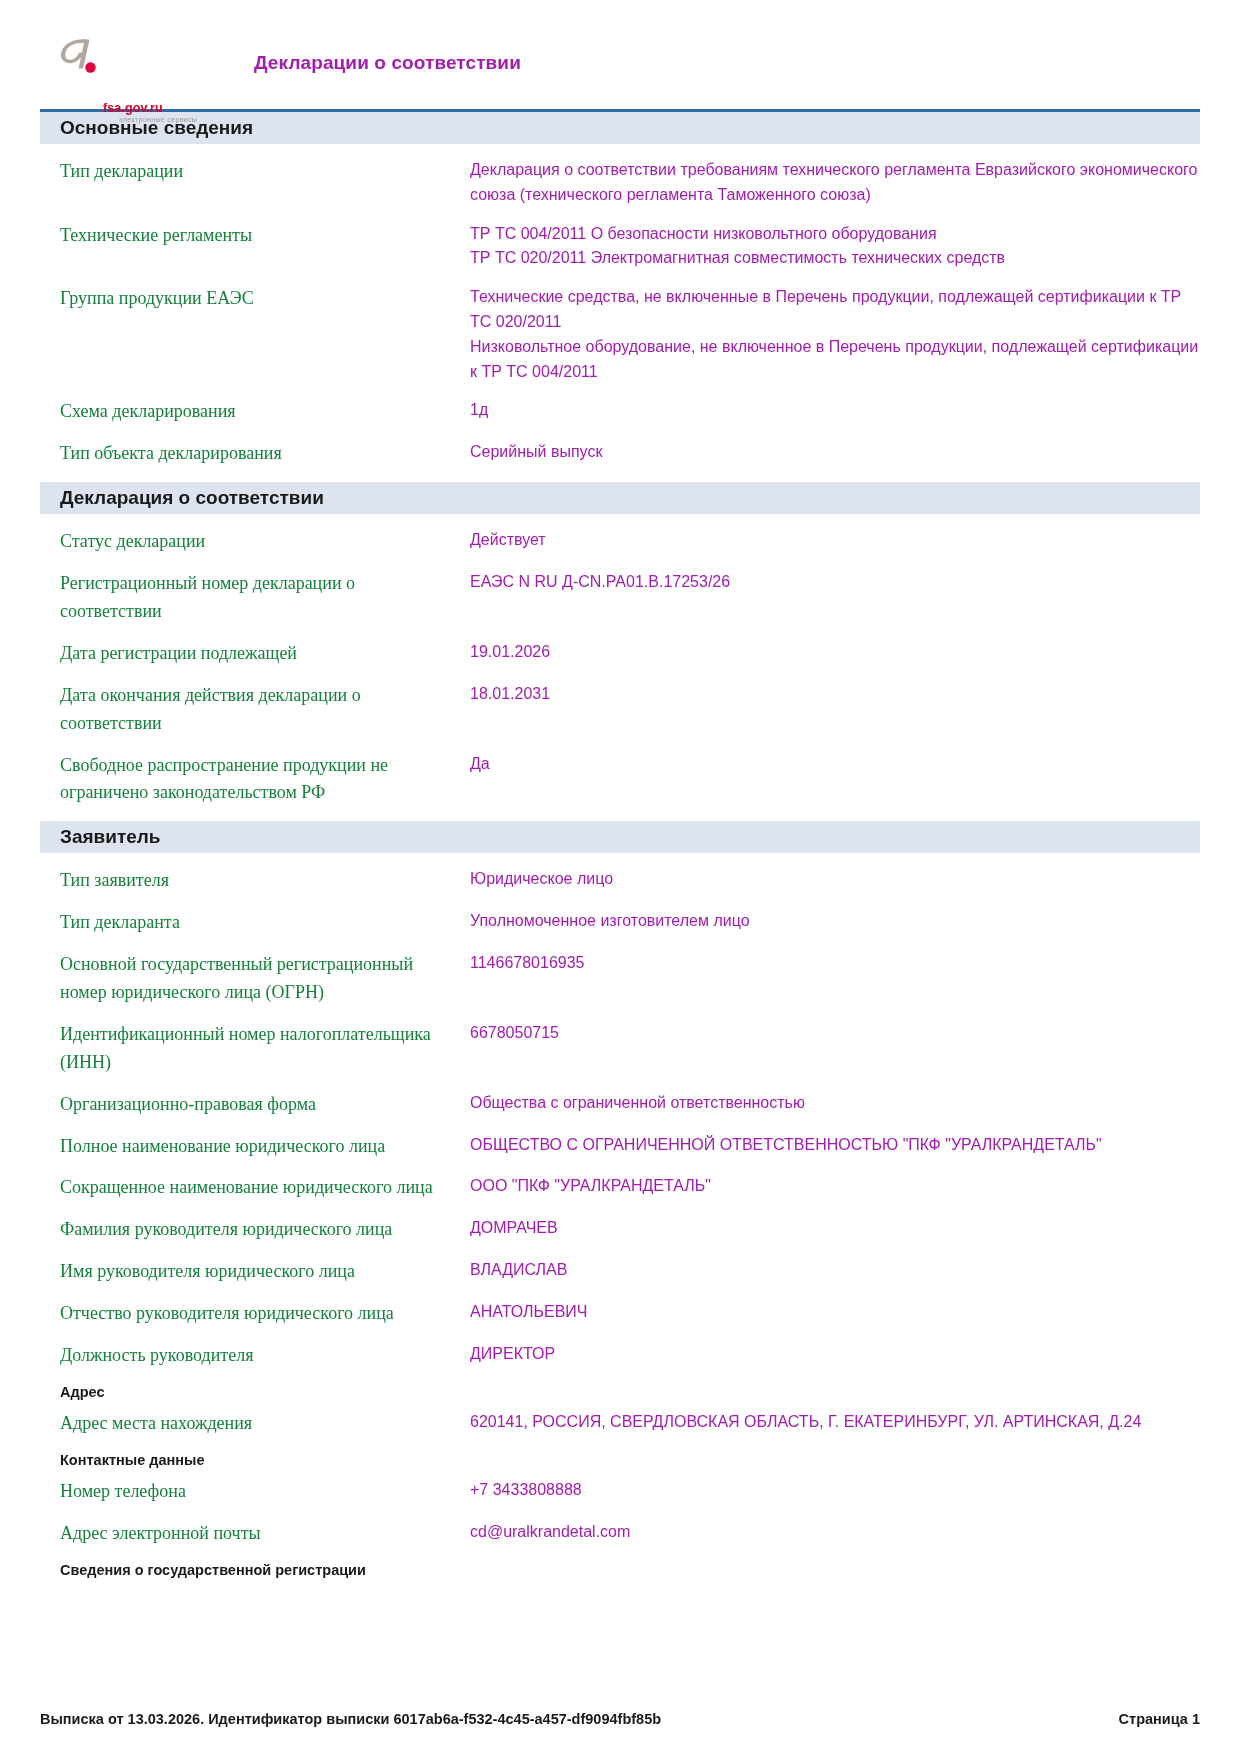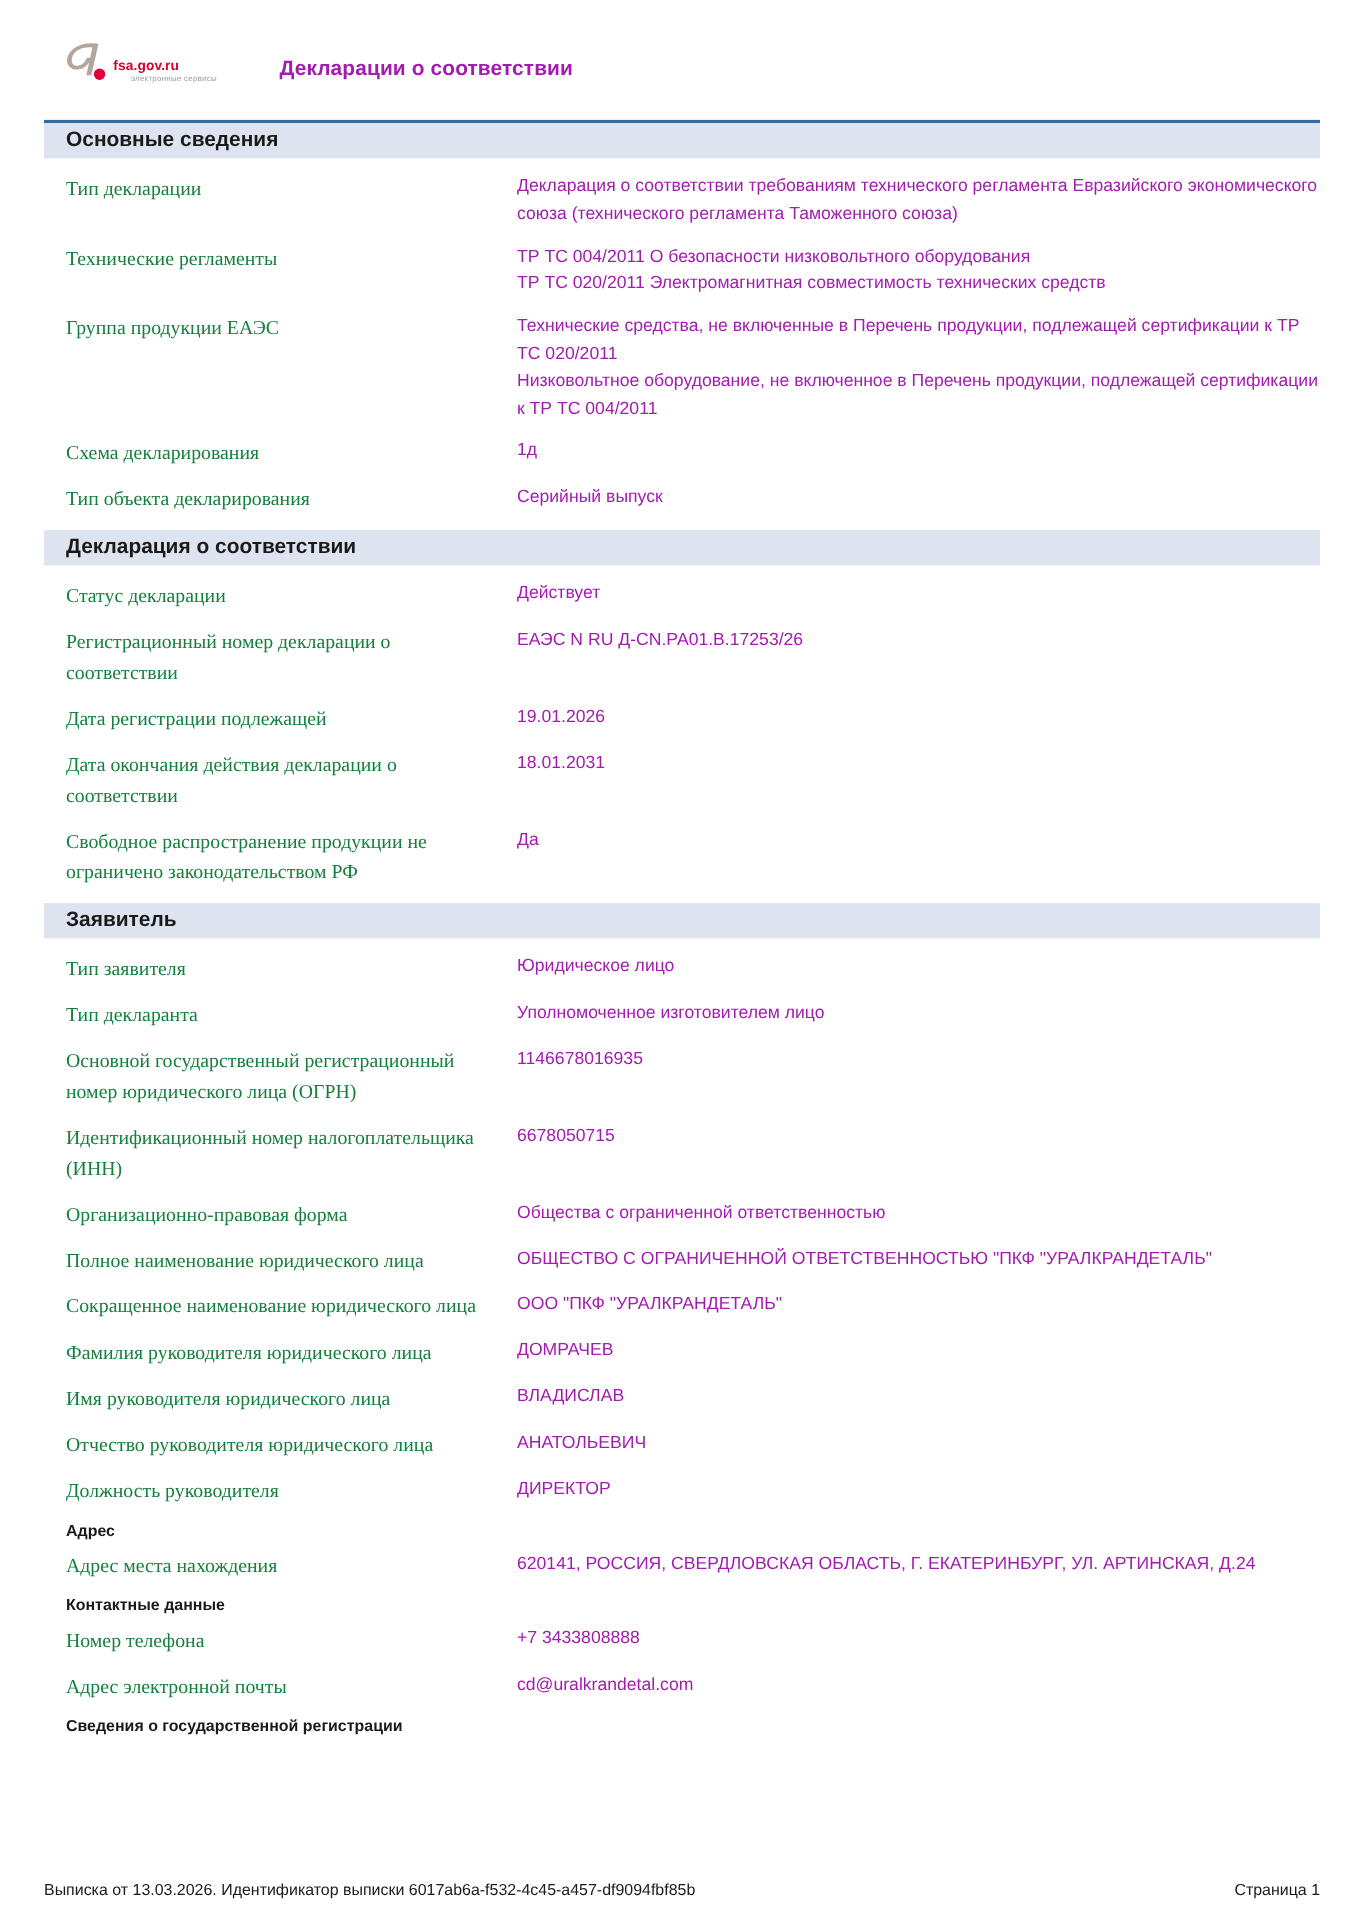--- a/index.html
+++ b/index.html
@@ -47,20 +47,21 @@
   .logo-text {
     margin-left: 3px;
     padding-top: 20px;
     line-height: 1.05;
   }
   .logo-domain {
     font-size: 12.5px;
     font-weight: bold;
     color: #d6002a;
     letter-spacing: .1px;
+    margin-top: 48px;
   }
   .logo-tagline {
     font-size: 7.2px;
     color: #9c9c9c;
     letter-spacing: .25px;
     margin-top: 1px;
     margin-left: 16px;
   }
   .doc-title {
     font-size: 19px;
@@ -130,20 +131,21 @@
   .doc-footer {
     position: absolute;
     left: 40px;
     right: 40px;
     bottom: 28px;
     display: flex;
     justify-content: space-between;
     align-items: baseline;
     font-size: 14.5px;
     color: #1a1a1a;
+    font-weight: bold;
   }
 </style>
 </head>
 <body>
 
 <div class="page">
 
   <div class="doc-header">
     <div class="logo-block">
       <div class="logo-mark">

